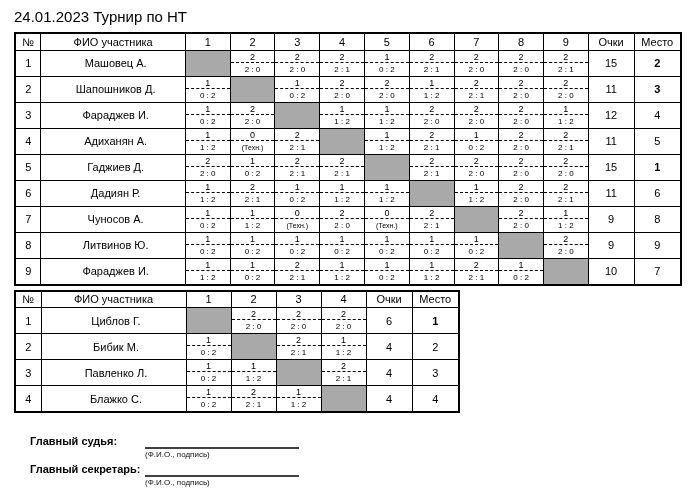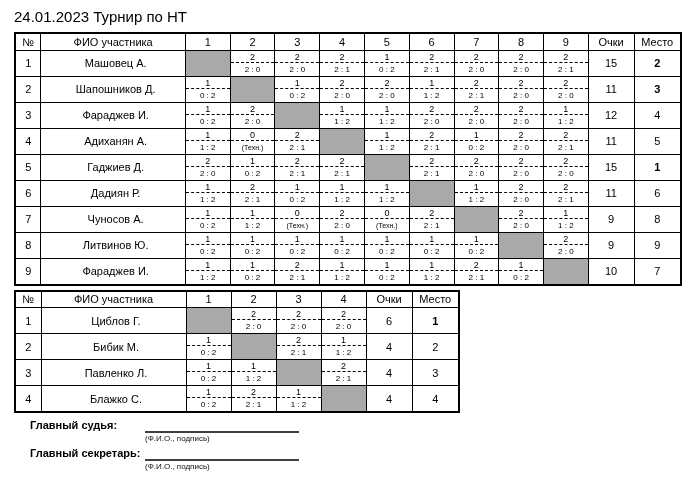--- a/index.html
+++ b/index.html
@@ -24,21 +24,21 @@
   .c-opp   { width: 45px; }
   .c-pts   { width: 46px; }
   .c-place { width: 47px; margin-left: 32px; }
   td.c-name { text-align: center; padding-left: 5px; }
   td.b { font-weight: 700; }
   td.diag { background: #a9a9a9; }
   .cw { width: 100%; height: 25px; display: flex; flex-direction: column; }
   .cv { height: 12px; line-height: 13px; font-size: 9px; border-bottom: 1px dashed #000; }
   .cs { height: 12px; line-height: 13px; font-size: 8px; }
   .cs.tech { font-size: 7px; }
-  .sig-block { margin-top: 5px; }
+  .sig-block { margin-top: 21px; }
   .sig-row { display: flex; align-items: flex-start; margin-bottom: 3px; }
   .sig-label { font-weight: 700; font-size: 11px; margin-left: 16px; width: 115px; padding-top: 1px; }
   .sig-field { width: 154px; margin-top: 13px; border-top: 2px solid #404040; }
   .sig-caption { font-size: 8px; padding-top: 1px; color: #111; }
 </style>
 </head>
 <body>
 
 <div class="page">
   <div class="title">24.01.2023 Турнир по НТ</div>

